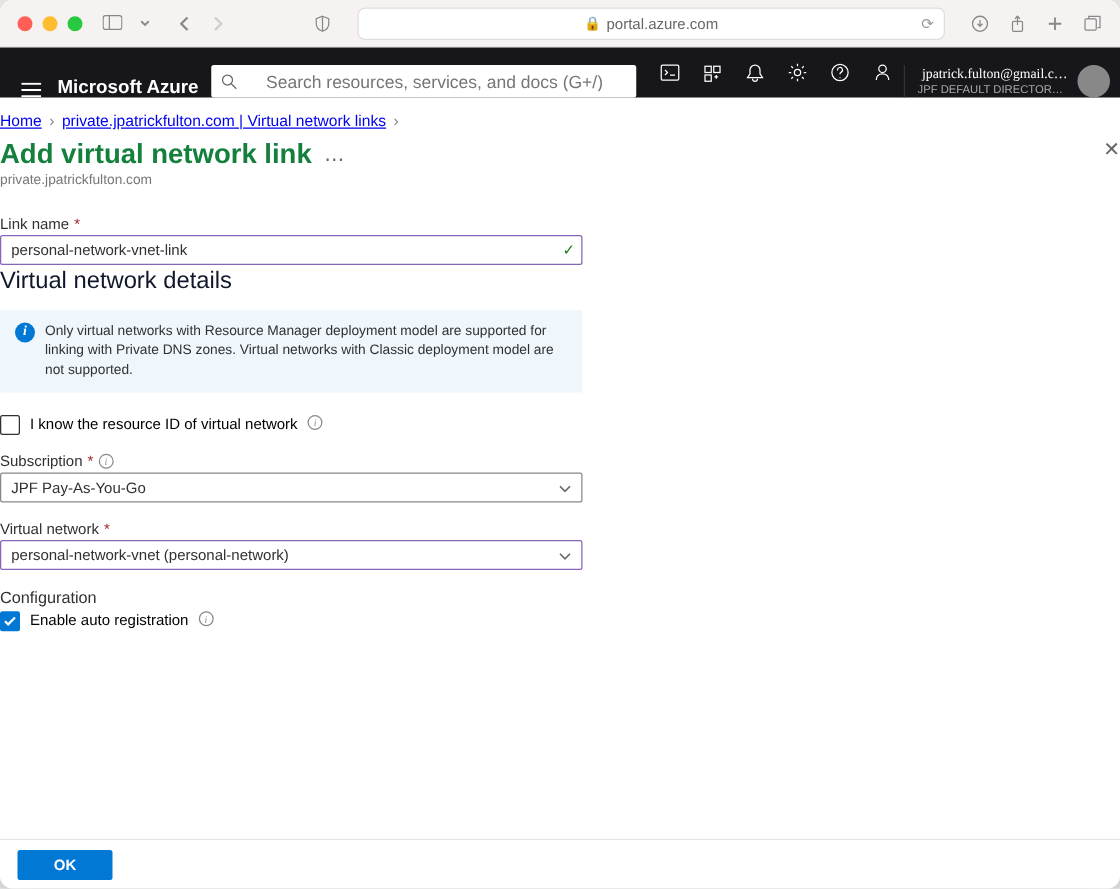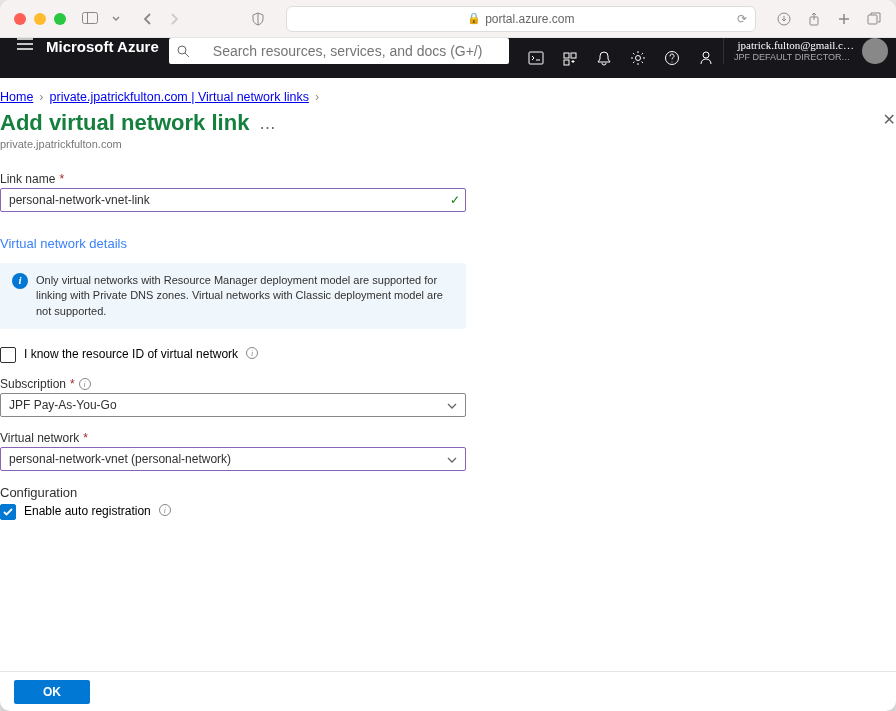--- a/index.html
+++ b/index.html
@@ -51,21 +51,21 @@
   margin: 0 12px;
   position: relative;
 }
 .addrbar .lock { margin-right: 4px; font-size: 11px; }
 .addrbar .refresh { position: absolute; right: 8px; color: #999; }
 .tb-right { display: flex; gap: 14px; }
 .topnav {
   height: 40px;
   background: #16161b;
   display: flex;
-  align-items: flex-start;
+  align-items: flex-end;
   padding: 0 0 0 10px;
   color: #fff;
 }
 .hamburger { width: 30px; display: flex; justify-content: center; cursor: pointer; }
 .brand { font-size: 15px; font-weight: 600; margin: 0 10px 0 6px; white-space: nowrap; }
 .search {
   flex: 1;
   max-width: 370px;
   height: 26px;
   background: #ffffff;
@@ -122,21 +122,21 @@
   height: 24px;
   border: 1px solid #8a8886;
   border-radius: 2px;
   padding: 0 8px;
   font-size: 12px;
   color: #323130;
   outline: none;
 }
 .input.valid { border-color: #8764b8; }
 .check-icon { position: absolute; right: 6px; top: 50%; transform: translateY(-50%); color: #107c10; font-size: 12px; }
-.section-title { font-size: 13px; color: #3b82f6; margin-top: 24px; margin-bottom: 12px; }
+.section-title { font-size: 19px; color: #0f172a; margin-top: 2px; margin-bottom: 12px; }
 .info-box {
   background: #eff6fc;
   border-radius: 2px;
   padding: 10px 12px;
   display: flex;
   gap: 8px;
   font-size: 11px;
   color: #323130;
   line-height: 1.4;
 }

